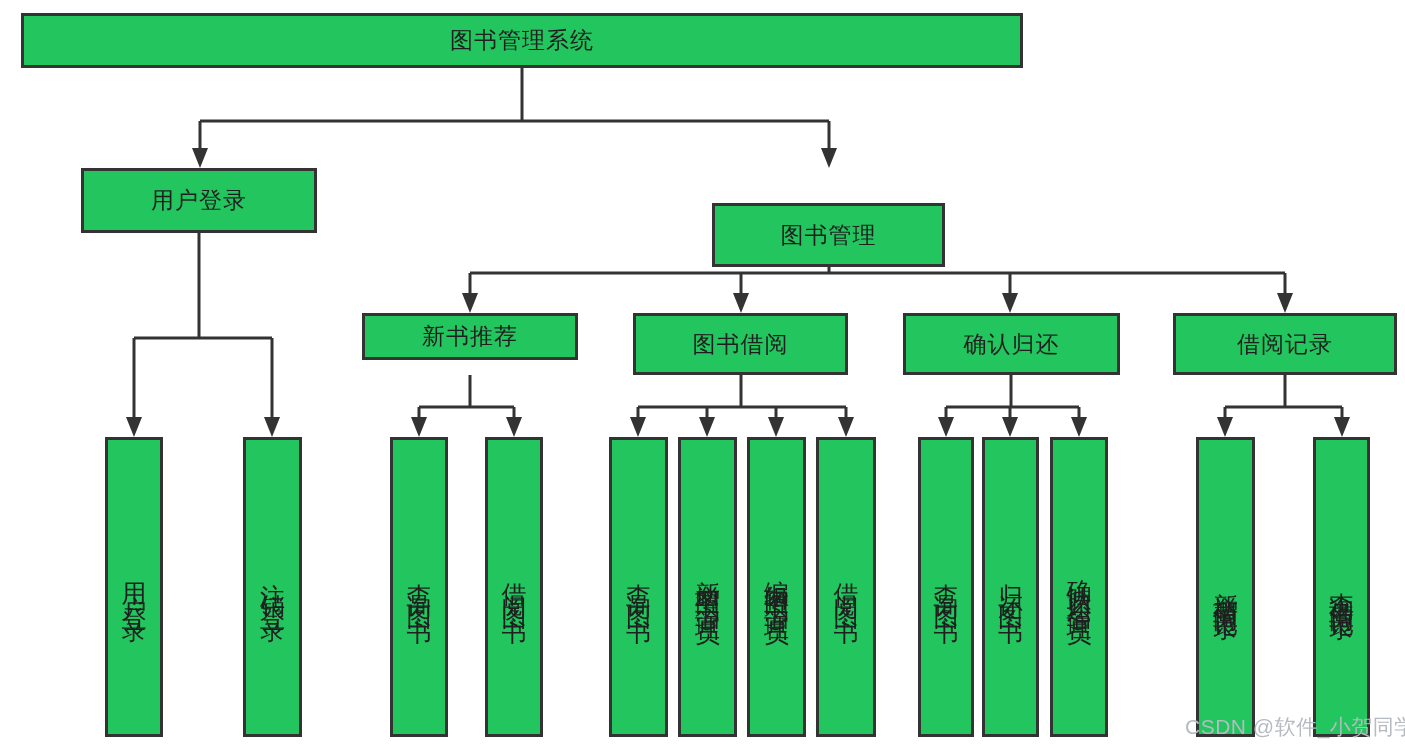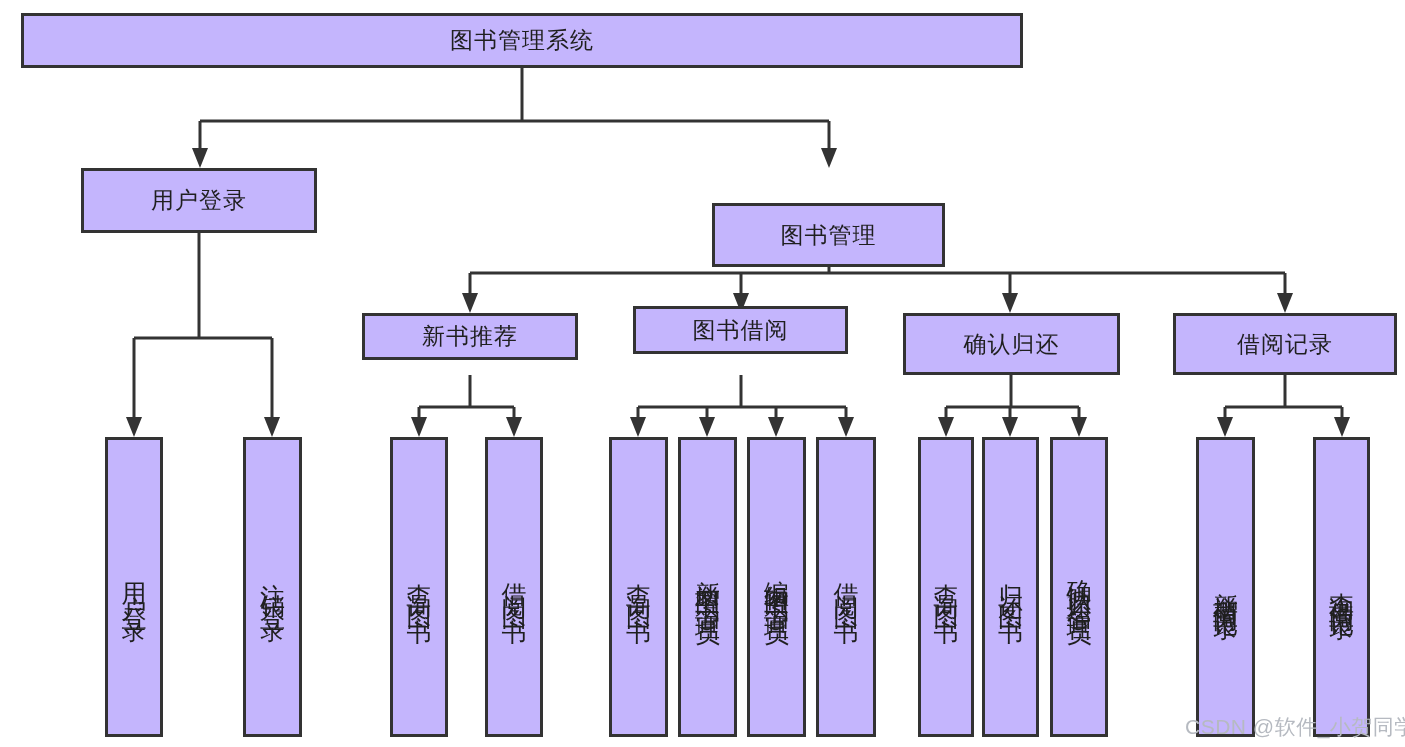--- a/index.html
+++ b/index.html
@@ -13,21 +13,21 @@
   }
   .connectors {
     position: absolute;
     left: 0; top: 0;
     width: 1405px; height: 747px;
   }
   .box {
     position: absolute;
     box-sizing: border-box;
     border: 3px solid #333333;
-    background: #c4b5fd;
+    background: #22c55e;
     display: flex;
     align-items: center;
     justify-content: center;
     color: #1f1f1f;
     font-size: 23px;
     letter-spacing: 1px;
     white-space: nowrap;
   }
   .vbox {
     writing-mode: vertical-rl;
@@ -120,21 +120,21 @@
       <path d="M1342 437 l-8 -20 h16 z"></path>
     </g>
   </svg>
 
   <div class="box" style="left:21px; top:13px; width:1002px; height:55px;">图书管理系统</div>
 
   <div class="box" style="left:81px; top:168px; width:236px; height:65px;">用户登录</div>
   <div class="box" style="left:712px; top:168px; width:233px; height:64px;margin-top:35px;">图书管理</div>
 
   <div class="box" style="left:362px; top:313px; width:216px; height:47px;">新书推荐</div>
-  <div class="box" style="left:633px; top:306px; width:215px; height:48px;">图书借阅</div>
+  <div class="box" style="left:633px; top:313px; width:215px; height:62px;">图书借阅</div>
   <div class="box" style="left:903px; top:313px; width:217px; height:62px;">确认归还</div>
   <div class="box" style="left:1173px; top:313px; width:224px; height:62px;font-family:Liberation Serif, serif;">借阅记录</div>
 
   <div class="box vbox ls-a" style="left:105px; top:437px; width:58px; height:300px;">用户登录</div>
   <div class="box vbox ls-a" style="left:243px; top:437px; width:59px; height:300px;">注销登录</div>
 
   <div class="box vbox ls-a" style="left:390px; top:437px; width:58px; height:300px;">查询图书</div>
   <div class="box vbox ls-a" style="left:485px; top:437px; width:58px; height:300px;">借阅图书</div>
 
   <div class="box vbox ls-a" style="left:609px; top:437px; width:59px; height:300px;">查询图书</div>

